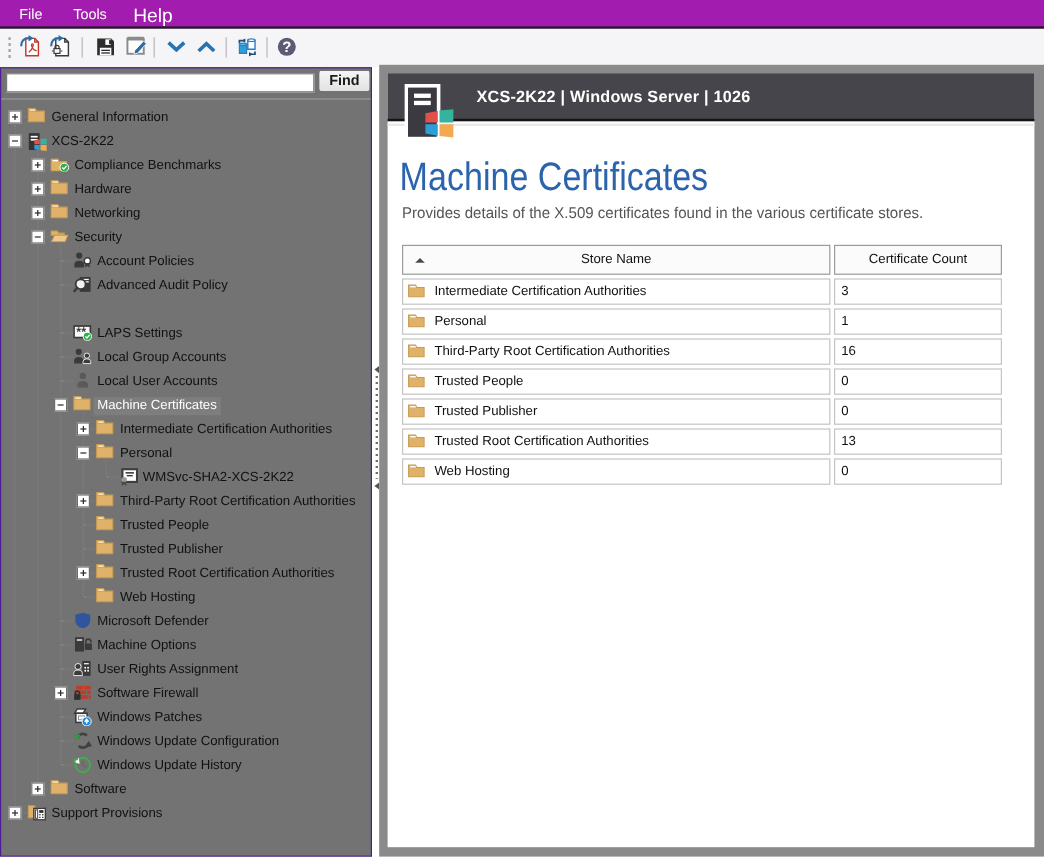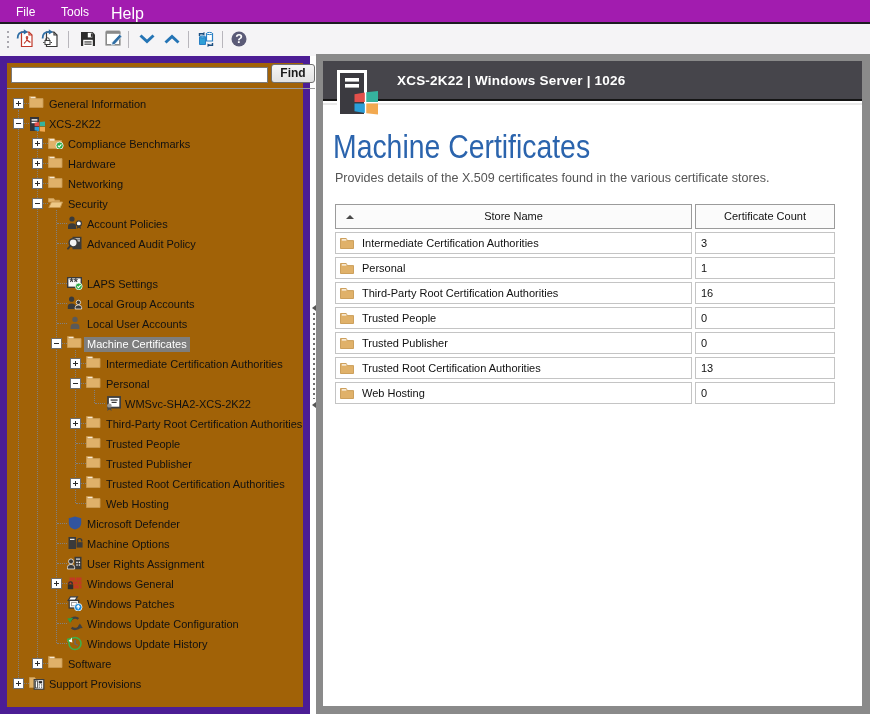--- a/index.html
+++ b/index.html
@@ -94,21 +94,21 @@
       </svg>
     </div>
     <div style="position:absolute;left:222px;top:7px;width:1px;height:17px;background:#b8b6bc"></div>
     <div style="position:absolute;left:231px;top:7px">
       <svg width="16" height="16" viewBox="0 0 16 16" style="display:block">
         <circle cx="8" cy="8" r="7.5" fill="#5b5b77"></circle>
         <text x="8" y="12.2" text-anchor="middle" font-family="Liberation Sans" font-size="12.5" font-weight="bold" fill="#fff">?</text>
       </svg>
     </div>
   </div>
-<div class="abs" style="left:0;top:56px;width:310px;height:658px;background:#a16207;border:7px solid #4c1d95">
+<div class="abs" style="left:0;top:56px;width:310px;height:658px;background:#737373;border:1px solid #4c1d95">
     <input class="abs" style="left: 4px; top: 4px; width: 257px; height: 16px; border: 1px solid rgb(122, 122, 122); font-size: 12px; padding: 0px 3px;">
     <div class="abs" style="left:264px;top:1px;width:44px;height:19px;border:1px solid #707070;border-radius:3px;background:linear-gradient(#f5f5f5,#e2e2e2);font-size:12px;font-weight:bold;color:#1a1a1a;text-align:center;line-height:17px">Find</div>
     <div class="abs" style="left:0;top:25px;width:308px;height:1px;background:#9a9a9a"></div>
     <div class="vdot" style="left:11px;top:47px;height:568px"></div>
 <div class="vdot" style="left:30px;top:67px;height:528px"></div>
 <div class="vdot" style="left:49px;top:147px;height:433px"></div>
 <div class="vdot" style="left:68px;top:287px;height:153px"></div>
 <div class="vdot" style="left:87px;top:327px;height:13px"></div>
 <div class="trow" style="top:30.5px">
       <div class="hdot" style="left:17.0px;width:5px"></div>
@@ -433,21 +433,21 @@
             <rect x="1" y="5.4" width="3.4" height="3.1"></rect>
             <rect x="5.2" y="5.4" width="5.6" height="3.1"></rect>
             <rect x="11.6" y="5.4" width="2.9" height="3.1"></rect>
             <rect x="6.5" y="9.3" width="5.6" height="3.1"></rect>
             <rect x="12.9" y="9.3" width="1.6" height="3.1"></rect>
           </g>
           <path d="M1.8 8.6 L1.8 7.5 Q1.8 5.9 3.5 5.9 Q5.2 5.9 5.2 7.5 L5.2 8.3" stroke="#2f2f2f" stroke-width="1.3" fill="none"></path>
           <rect x="0.8" y="8.4" width="5.4" height="4.8" fill="#2f2f2f"></rect>
         </svg>
       </div>
-      <div class="tlab" style="left:80.0px">Windows General</div>
+      <div class="tlab" style="left:80.0px">Software Firewall</div>
     </div>
 <div class="trow" style="top:530.5px">
       <div class="hdot" style="left:50.0px;width:10px"></div>
       <div class="ticon" style="left:60.0px">
         <svg width="16" height="15" viewBox="0 0 16 15" style="display:block">
           <polygon points="1.2,4.4 3.4,0.8 10.4,0.8 8.2,4.4" fill="#fff" stroke="#3a3a3a" stroke-width="1.2"></polygon>
           <rect x="2.2" y="4.4" width="9.4" height="7.6" fill="#fff" stroke="#3a3a3a" stroke-width="1.3"></rect>
           <rect x="4.4" y="6.6" width="5" height="3.2" fill="#fff" stroke="#8a8a8a" stroke-width="0.8"></rect>
           <circle cx="11.2" cy="11.2" r="3.8" fill="#1e8bd8" stroke="#fff" stroke-width="0.8"></circle>
           <path d="M11.2 13.2 L11.2 10.2 M9.6 11.4 L11.2 9.4 L12.8 11.4" stroke="#fff" stroke-width="1.2" fill="none"></path>

